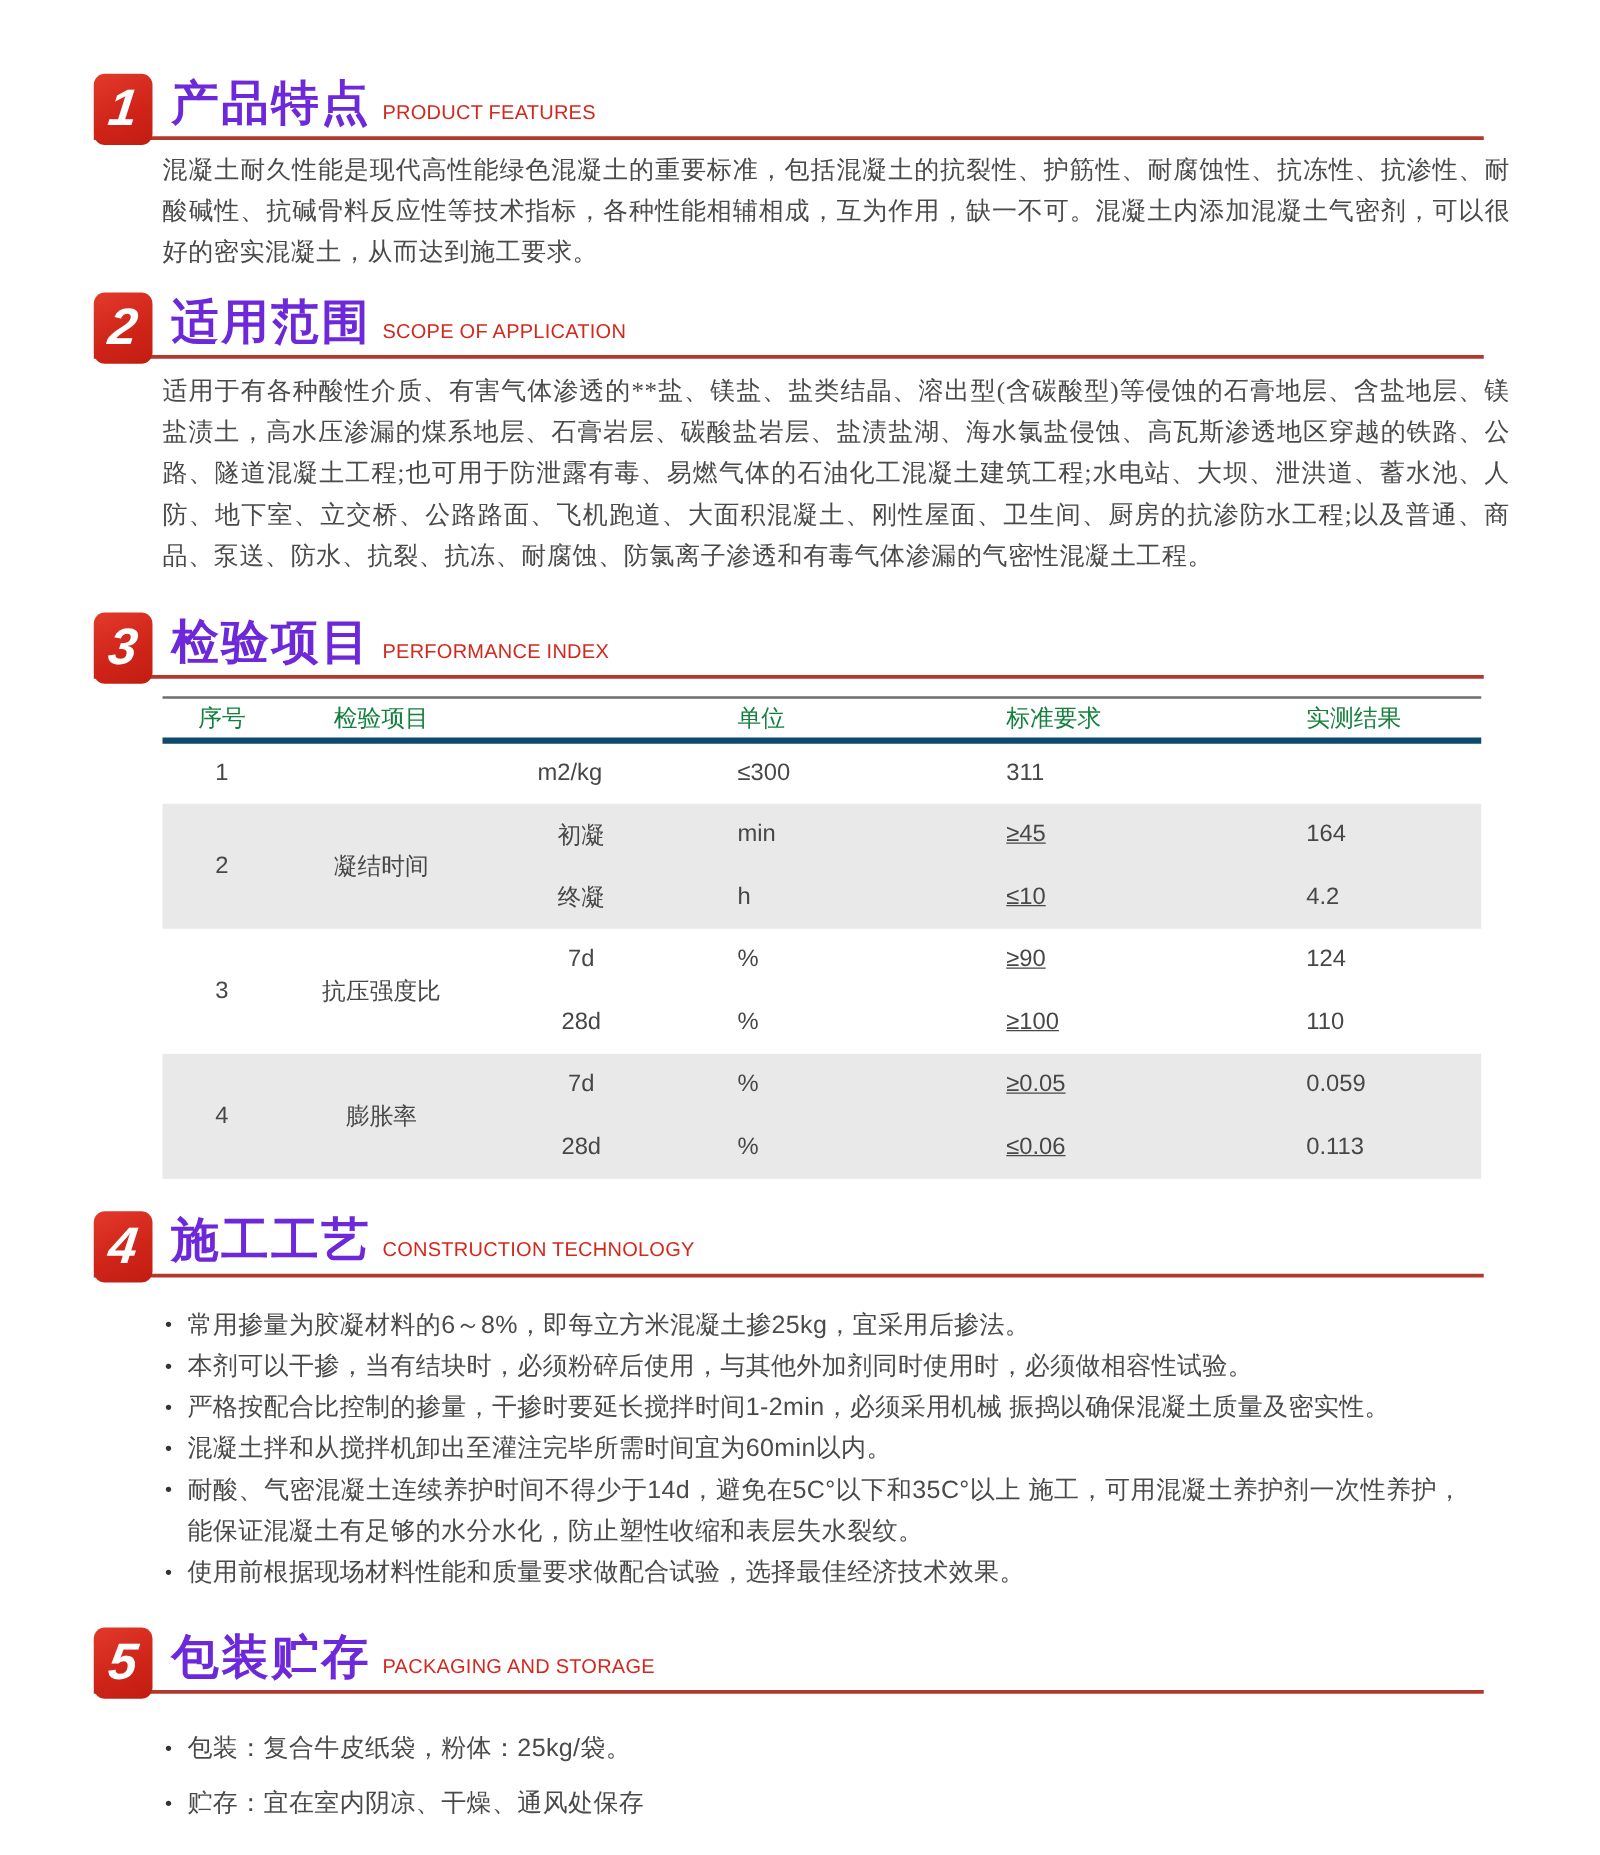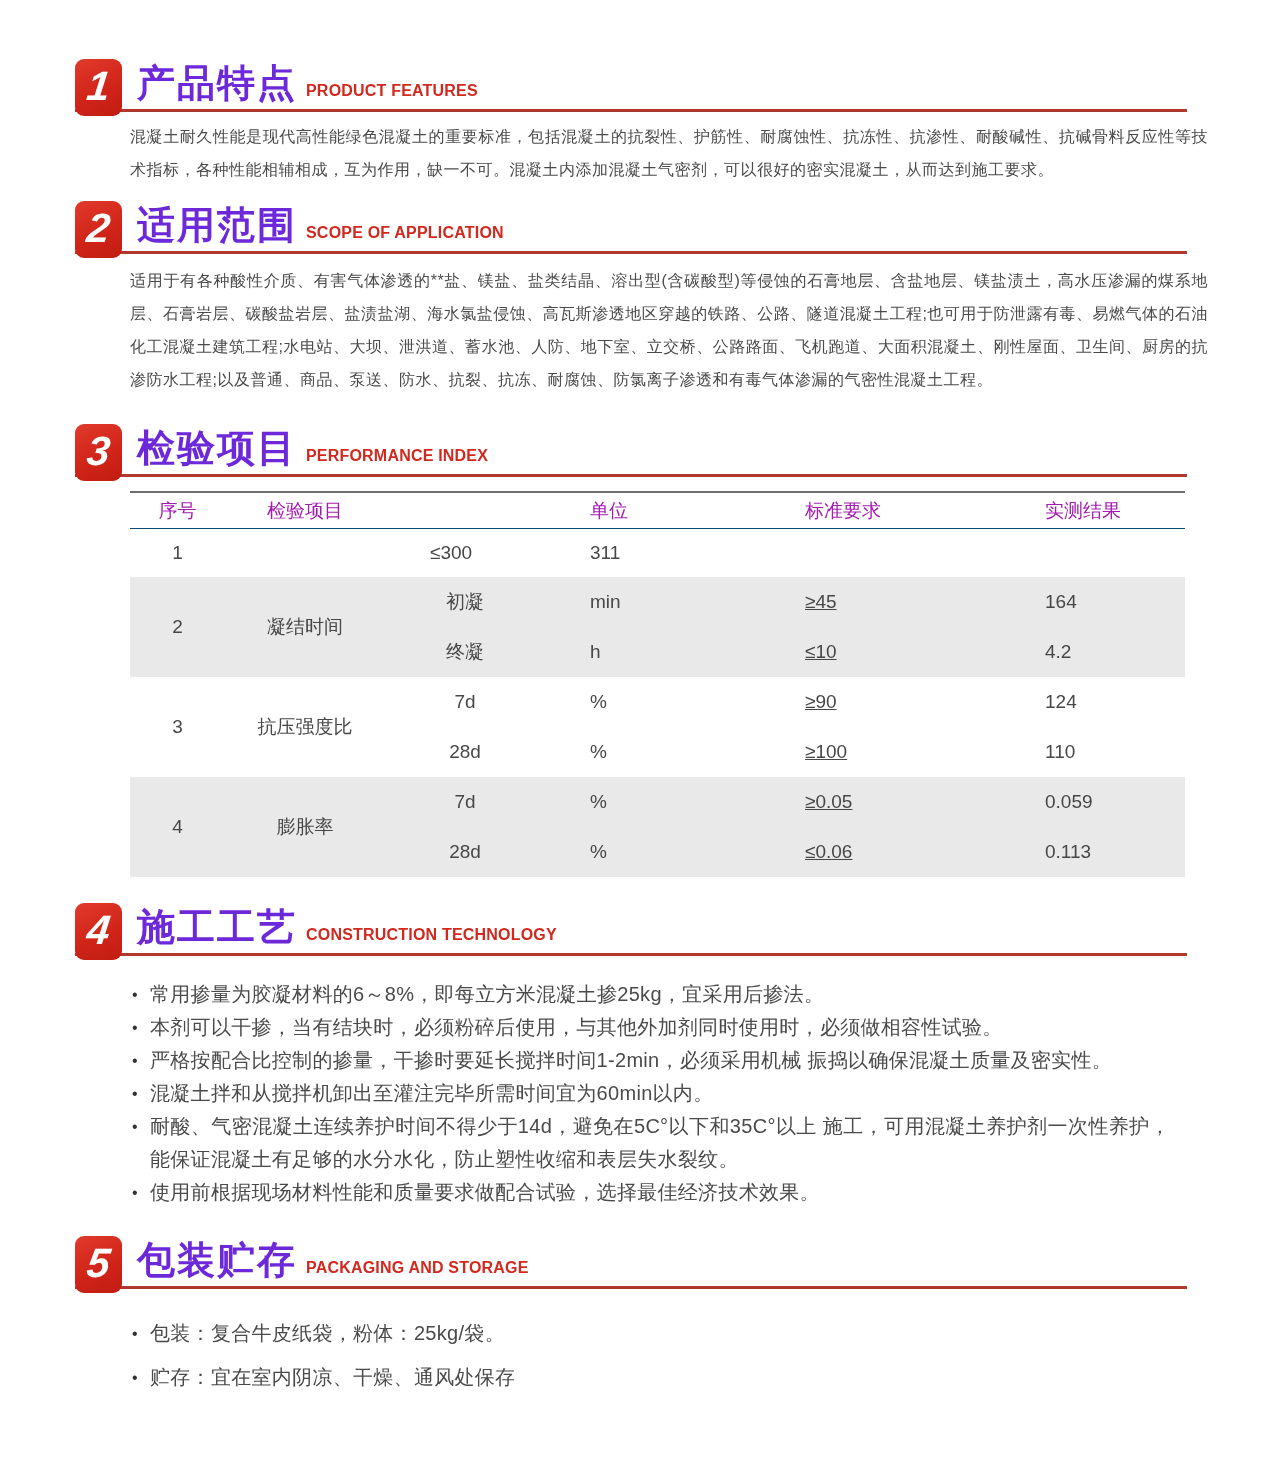--- a/index.html
+++ b/index.html
@@ -45,36 +45,37 @@
     font-weight: 900;
     line-height: 1;
     margin-left: 15px;
     padding-bottom: 7px;
     letter-spacing: 2px;
     white-space: nowrap;
   }
   .sec-sub {
     color: #d2281e;
     font-size: 16px;
-    font-weight: bold;
+    font-weight: normal;
     line-height: 1;
     margin-left: 9px;
     padding-bottom: 10px;
     letter-spacing: 0.2px;
     white-space: nowrap;
   }
 
   
   .para {
     margin: 8px 72px 0 130px;
-    font-size: 16px;
+    font-size: 20px;
     line-height: 33px;
     text-align: justify;
     color: #4a4a4a;
     letter-spacing: 0.5px;
+    font-family: Liberation Serif, serif;
   }
 
   
   .sec-1 { margin-top: 52px; }
   .sec-2 { margin-top: 8px; }
   .sec-3 { margin-top: 21px; }
   .sec-4 { margin-top: 19px; }
   .sec-5 { margin-top: 20px; }
   .sec-2 .para { margin-top: 10px; }
 
@@ -84,23 +85,23 @@
     width: 1055px;
     font-size: 19px;
     color: #474747;
   }
   .t-grid {
     display: grid;
     grid-template-columns: 95px 160px 160px 215px 240px 1fr;
   }
   .t-head {
     border-top: 2px solid #6e6e6e;
-    border-bottom: 1px solid #0c4a6e;
+    border-bottom: 5px solid #0c4a6e;
     height: 38px;
-    color: #a21caf;
+    color: #15803d;
     font-weight: 500;
   }
   .cell {
     display: flex;
     align-items: center;
   }
   .c-center { justify-content: center; }
   .c-left { padding-left: 45px; }
   .t-row1 { height: 48px; }
   .band { background: #e9e9e9; }
@@ -180,20 +181,21 @@
       <div class="cell c-center">检验项目</div>
       <div class="cell"></div>
       <div class="cell c-left">单位</div>
       <div class="cell c-left">标准要求</div>
       <div class="cell c-left">实测结果</div>
     </div>
 
     <div class="t-grid t-row1">
       <div class="cell c-center">1</div>
       <div class="cell"></div>
+      <div class="cell c-left">m2/kg</div>
       <div class="cell c-left">≤300</div>
       <div class="cell c-left">311</div>
     </div>
 
     <div class="g2 band">
       <div class="cell c-center span2">2</div>
       <div class="cell c-center span2">凝结时间</div>
       <div class="cell c-center r1 gc3">初凝</div>
       <div class="cell c-left r1 gc4">min</div>
       <div class="cell c-left r1 gc5">≥45</div>

